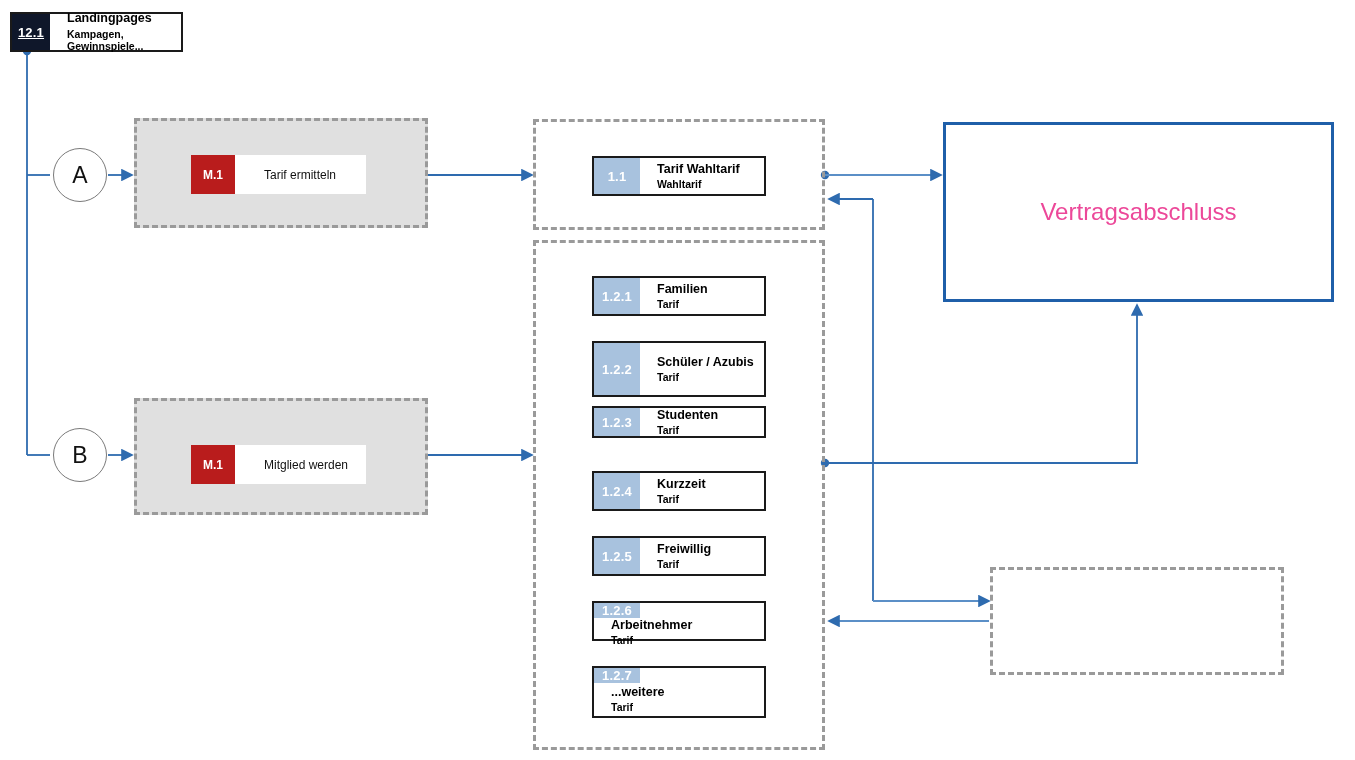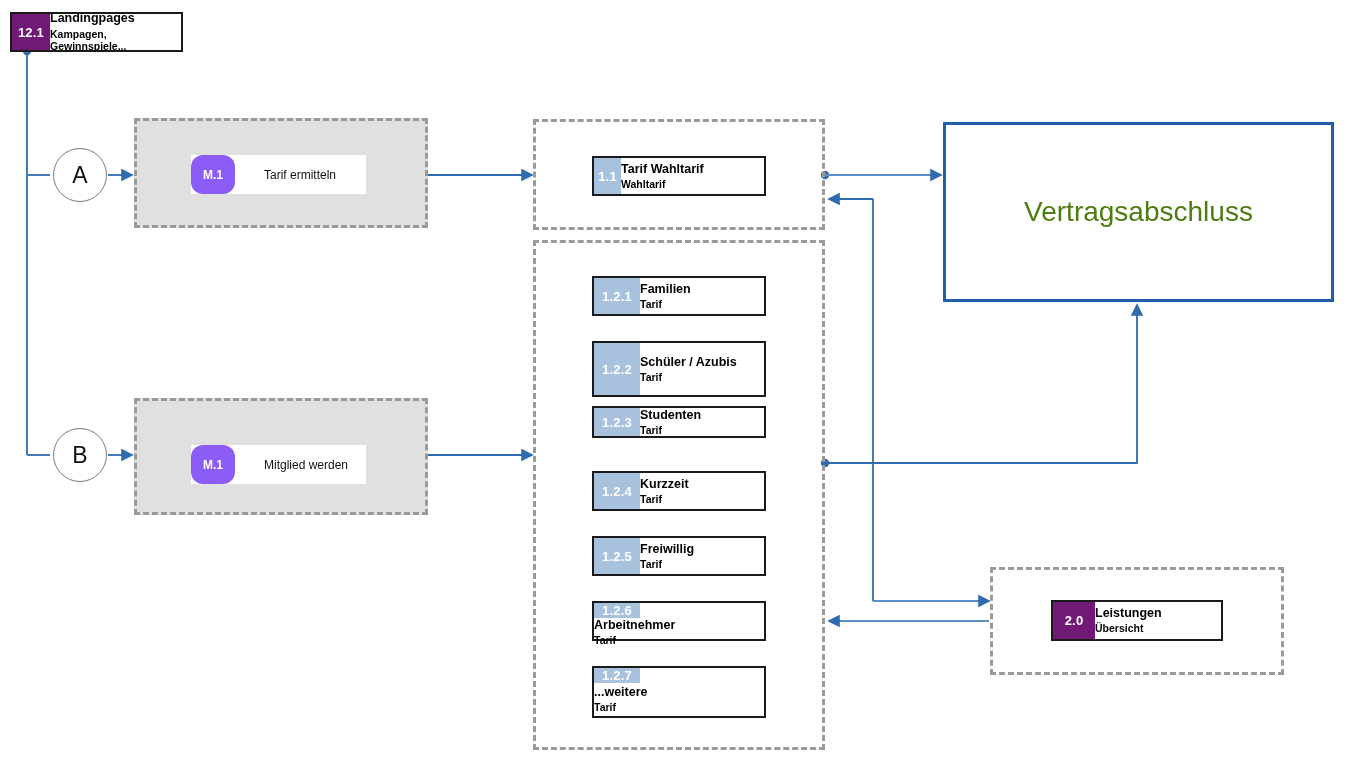--- a/index.html
+++ b/index.html
@@ -44,41 +44,41 @@
     font-size: 13px;
     letter-spacing: .2px;
     box-sizing: border-box;
     flex: 0 0 auto;
   }
   .node .body {
     flex: 1 1 auto;
     display: flex;
     flex-direction: column;
     justify-content: center;
-    padding-left: 0;
+    padding-left: 17px;
     box-sizing: border-box;
   }
   .node .title {
     font-size: 12.5px;
     font-weight: bold;
     color: #000000;
     line-height: 1.15;
   }
   .node .sub {
     font-size: 10.5px;
     font-weight: bold;
     color: #000000;
     line-height: 1.2;
     margin-top: 2px;
   }
 
   
-  .tag-mid   { background: #701a75; }
+  .tag-mid   { background: #0f172a; text-decoration: underline; }
   .tag-light { background: #A8C2DE; }
-  .tag-green { background: #8b5cf6; border-radius: 12px; }
+  .tag-green { background: #b91c1c; }
 
   
   .group-dashed {
     position: absolute;
     border: 3px dashed #9a9a9a;
     box-sizing: border-box;
     background: transparent;
   }
   .group-filled {
     position: absolute;
@@ -107,22 +107,22 @@
   .bigbox {
     position: absolute;
     border: 3px solid #1F5FA9;
     background: #ffffff;
     box-sizing: border-box;
     display: flex;
     align-items: center;
     justify-content: center;
   }
   .bigbox span {
-    font-size: 28px;
-    color: #4d7c0f;
+    font-size: 24px;
+    color: #ec4899;
   }
 
   
   .proc {
     position: absolute;
     display: flex;
     align-items: stretch;
     background: #ffffff;
     box-sizing: border-box;
   }
@@ -209,21 +209,21 @@
   </div>
 
   <div class="group-filled" style="left:134px; top:398px; width:294px; height:117px;"></div>
   <div class="proc" style="left:191px; top:445px; width:175px; height:39px;">
     <div class="tag tag-green">M.1</div>
     <div class="label">Mitglied werden</div>
   </div>
 
   <div class="group-dashed" style="left:533px; top:119px; width:292px; height:111px;"></div>
   <div class="node" style="left:592px; top:156px; width:174px; height:40px;">
-    <div class="tag tag-light" style="width:27px;">1.1</div>
+    <div class="tag tag-light" style="width:46px;">1.1</div>
     <div class="body">
       <div class="title">Tarif Wahltarif</div>
       <div class="sub">Wahltarif</div>
     </div>
   </div>
 
   <div class="group-dashed" style="left:533px; top:240px; width:292px; height:510px;"></div>
 
   <div class="node" style="left:592px; top:276px; width:174px; height:40px;">
     <div class="tag tag-light" style="width:46px;">1.2.1</div>
@@ -279,21 +279,14 @@
       <div class="title">...weitere</div>
       <div class="sub">Tarif</div>
     </div>
   </div>
 
   <div class="bigbox" style="left:943px; top:122px; width:391px; height:180px;">
     <span>Vertragsabschluss</span>
   </div>
 
   <div class="group-dashed" style="left:990px; top:567px; width:294px; height:108px;"></div>
-  <div class="node" style="left:1051px; top:600px; width:172px; height:41px;">
-    <div class="tag tag-mid" style="width:42px;">2.0</div>
-    <div class="body">
-      <div class="title">Leistungen</div>
-      <div class="sub">Übersicht</div>
-    </div>
-  </div>
 
 </div>
 
 </body></html>

